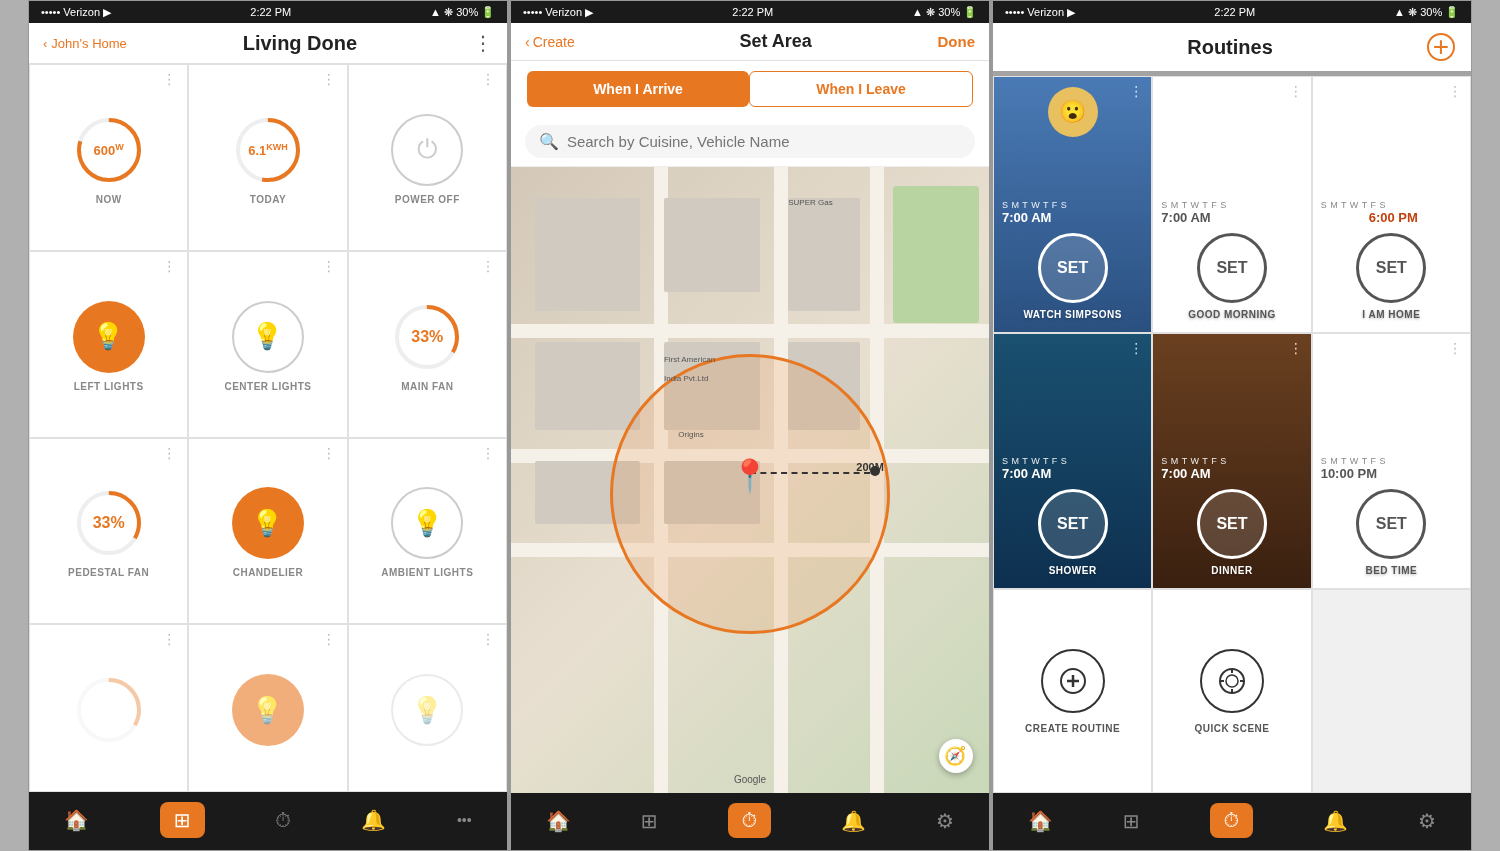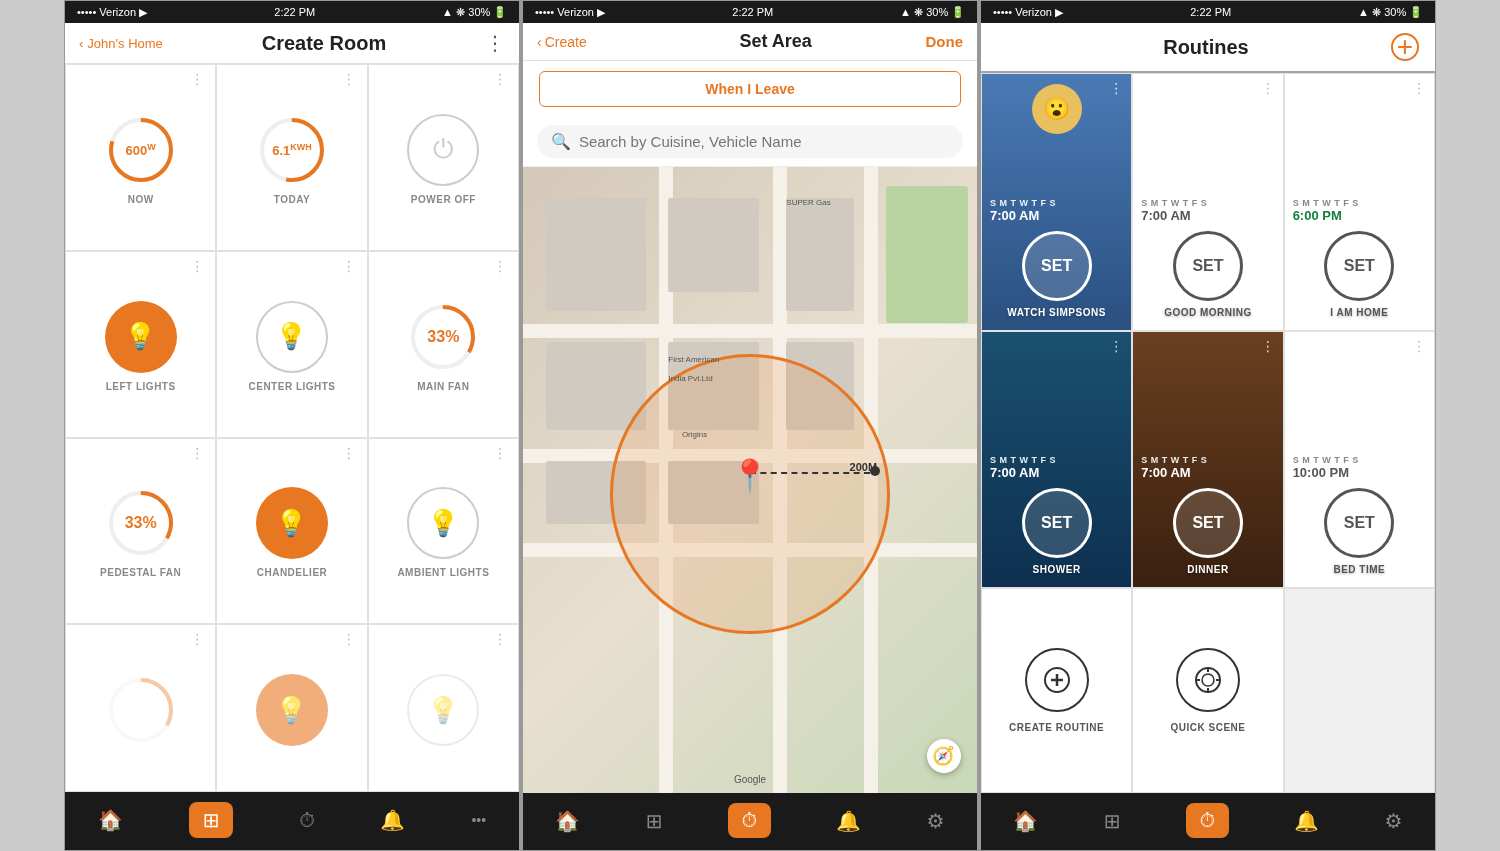--- a/index.html
+++ b/index.html
@@ -10,21 +10,21 @@
       justify-content: center;
       align-items: center;
       width: 1500px;
       height: 851px;
       overflow: hidden;
     }
     .phones-container {
       display: flex;
       gap: 0;
       height: 851px;
-      width: 1372px;
+      width: 1500px;
       justify-content: center;
       align-items: center;
       background: #b0b0b0;
     }
     
     .phone {
       width: 480px;
       height: 851px;
       background: #f5f5f5;
       display: flex;
@@ -285,21 +285,21 @@
       color: #e87722;
     }
 
     
     .phone3-header {
       background: white;
       display: flex;
       align-items: center;
       justify-content: space-between;
       padding: 10px 16px;
-      border-bottom: 2px solid #a3a3a3;
+      border-bottom: 5px solid #a3a3a3;
       flex-shrink: 0;
     }
     .phone3-header .title { font-size: 20px; font-weight: 600; color: #222; }
     .phone3-header .add-btn { color: #e87722; font-size: 24px; font-weight: 300; }
     .routines-grid {
       display: grid;
       grid-template-columns: 1fr 1fr 1fr;
       flex: 1;
       overflow-y: auto;
       background: #f0f0f0;
@@ -322,21 +322,21 @@
       z-index: 0;
     }
     .routine-card .card-content {
       position: relative; z-index: 1;
       display: flex; flex-direction: column; align-items: center;
       width: 100%;
     }
     .routine-card .card-days {
       font-size: 9px;
       color: rgba(255,255,255,0.9);
-      font-weight: 700;
+      font-weight: 400;
       letter-spacing: 0.5px;
       align-self: flex-start;
       padding: 8px 8px 0;
     }
     .routine-card.light-card .card-days {
       color: #888;
     }
     .routine-card .card-time {
       font-size: 13px;
       font-weight: 700;
@@ -464,21 +464,21 @@
       <span>••••• Verizon ▶</span>
       <span>2:22 PM</span>
       <span>▲ ❋ 30% 🔋</span>
     </div>
 
     <div class="phone1-header">
       <div class="back">
         <span>‹</span>
         <span>John's Home</span>
       </div>
-      <span class="title">Create Room</span>
+      <span class="title">Living Done</span>
       <span class="menu-dots">⋮</span>
     </div>
 
     <div class="grid-3x">
 
       <div class="grid-cell">
         <span class="cell-dots">⋮</span>
         <div class="ring-gauge">
           <svg viewBox="0 0 72 72">
             <circle cx="36" cy="36" r="30" fill="none" stroke="#eee" stroke-width="4"></circle>
@@ -620,20 +620,21 @@
     <div class="phone2-header">
       <div class="back">
         <span>‹</span>
         <span>Create</span>
       </div>
       <span class="title">Set Area</span>
       <span class="done">Done</span>
     </div>
 
     <div class="toggle-row">
+      <button class="toggle-btn active">When I Arrive</button>
       <button class="toggle-btn inactive">When I Leave</button>
     </div>
 
     <div class="search-bar">
       <div class="search-input-wrap">
         <span style="color:#aaa;">🔍</span>
         <input type="text" placeholder="Search by Cuisine, Vehicle Name" style="">
       </div>
     </div>
 
@@ -737,21 +738,21 @@
           <span class="card-time" style="color:#555;">7:00 AM</span>
           <div class="set-circle dark-border">SET</div>
           <span class="routine-name dark">GOOD MORNING</span>
         </div>
       </div>
 
       <div class="routine-card light-card">
         <span class="card-dots">⋮</span>
         <div class="card-content">
           <span class="card-days" style="color:#888;">S M T W T F S</span>
-          <span class="card-time" style="color:#15803d;">6:00 PM</span>
+          <span class="card-time" style="color:#c2410c;margin-left:48px;">6:00 PM</span>
           <div class="set-circle dark-border">SET</div>
           <span class="routine-name dark">I AM HOME</span>
         </div>
       </div>
 
       <div class="routine-card with-bg">
         <div class="card-bg shower-bg" style="background:linear-gradient(180deg,#1a5070 0%,#0e3050 100%);"></div>
         <span class="card-dots">⋮</span>
         <div class="card-content">
           <span class="card-days">S M T W T F S</span>

